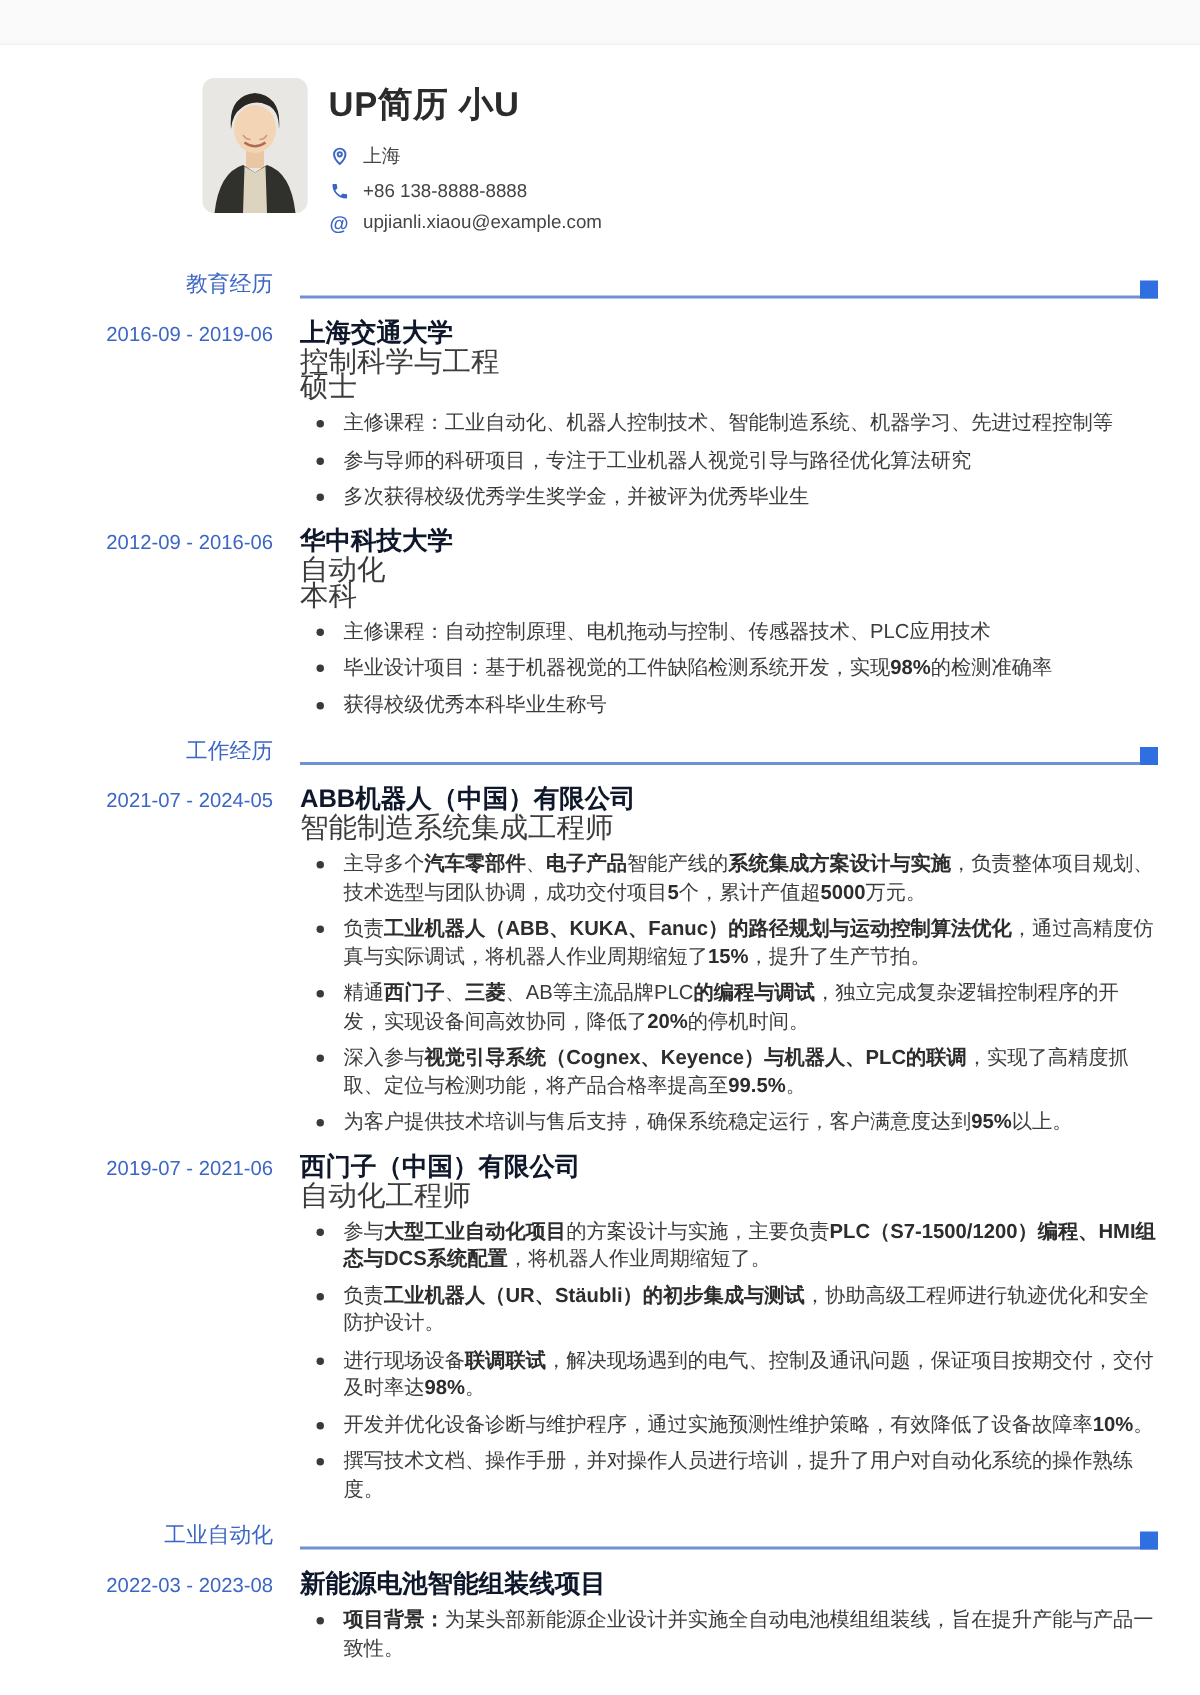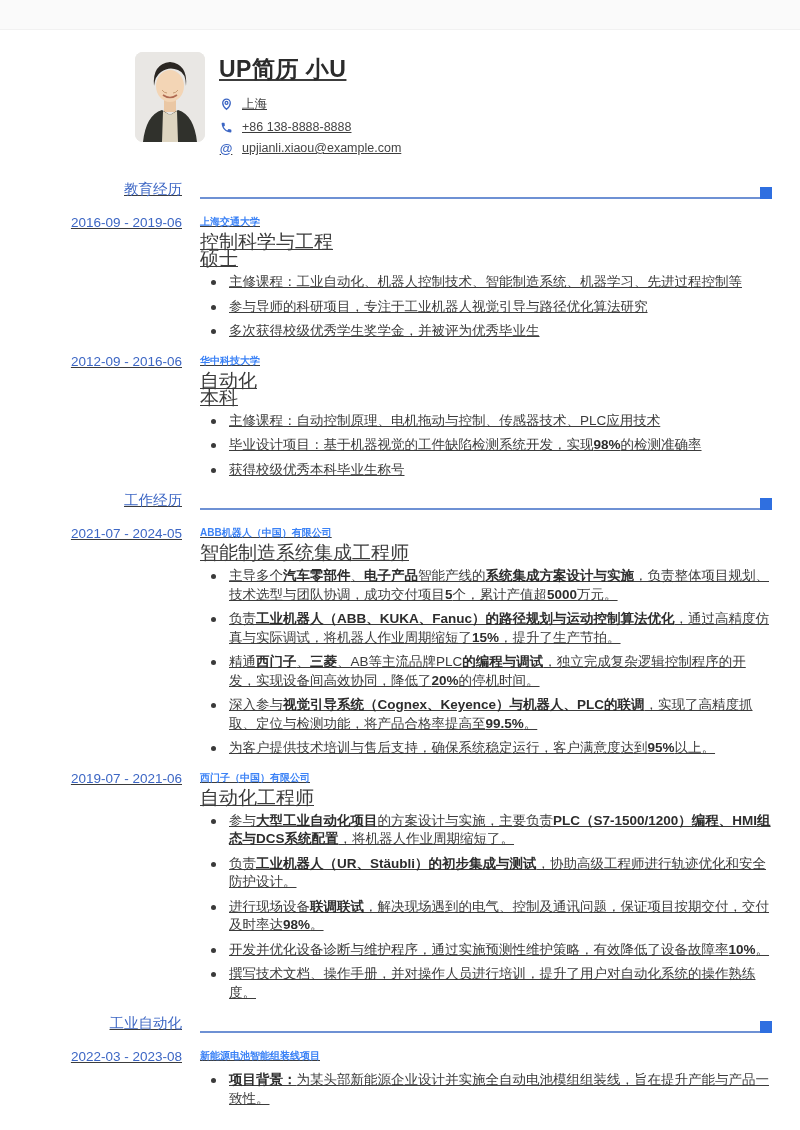--- a/index.html
+++ b/index.html
@@ -2,21 +2,21 @@
 <html style="--accent: #3c66c4; --line: #6e91d4; --square: #2f6fe0;"><head>
 <meta charset="utf-8">
 <style>
   * { margin:0; padding:0; box-sizing:border-box; }
   html,body { background:#fff; }
   body {
     width:800px; height:1130px;
     font-family:"Liberation Sans","DejaVu Sans",sans-serif;
     color:#3c3c3c; overflow:hidden;
   }
-  .page { position:relative; width:800px; height:1130px; background:#fff; overflow:hidden;text-decoration:underline; }
+  .page { position:relative; width:800px; height:1130px; background:#fff; overflow:hidden; }
   .top-strip { height:30px; background:#fafafa; border-bottom:1px solid #f1f1f1; }
 
   
   .header { display:flex; padding:22px 28px 6px 135px; }
   .photo {
     width:70px; height:90px; border-radius:8px; overflow:hidden; flex-shrink:0;
     background:#e8e6e3;
   }
   .photo svg { display:block; width:70px; height:90px; }
   .header-info { padding-left:14px; padding-top:1px; }
@@ -31,21 +31,21 @@
   .section { margin-top:12px; }
   .section-head { display:flex; align-items:flex-end; margin-bottom:13px; }
   .section-title { color:var(--accent); font-size:14.5px; padding-bottom:1px; }
   .section-line { flex:1; margin-right:28px; position:relative; height:14px; }
   .section-line .rule { position:absolute; left:0; right:0; bottom:1px; height:2px; background:var(--line); }
   .section-line .sq { position:absolute; right:0; bottom:1px; width:12px; height:12px; background:var(--square); }
 
   .entry { display:flex; margin-bottom:11px; }
   .entry-date { width:200px; flex-shrink:0; text-align:right; padding-right:18px; color:var(--accent); font-size:13.5px; padding-top:2px; white-space:nowrap; }
   .entry-body { flex:1; margin-right:28px; }
-  .entry-heading { font-size:10px; font-weight:700; color:#3b82f6; line-height:18px; margin-bottom:2px; }
+  .entry-heading { font-size:17px; font-weight:700; color:#0f172a; line-height:18px; margin-bottom:2px; }
   .subline { font-size:19px; color:#3c3c3c; line-height:17px; }
   .bullets { margin-top:2px; }
   .bullet { display:flex; margin-top:6px; }
   .bullet .dot { width:5px; height:5px; border-radius:50%; background:#3a3a3a; margin:7px 13px 0 11px; flex-shrink:0; }
   .bullet .btext { flex:1; font-size:13.5px; line-height:18.5px; color:#3c3c3c; }
   .bullet .btext .b { font-weight:700; color:#2d2d2d;text-align:center; }
 </style>
 </head>
 <body>
 

